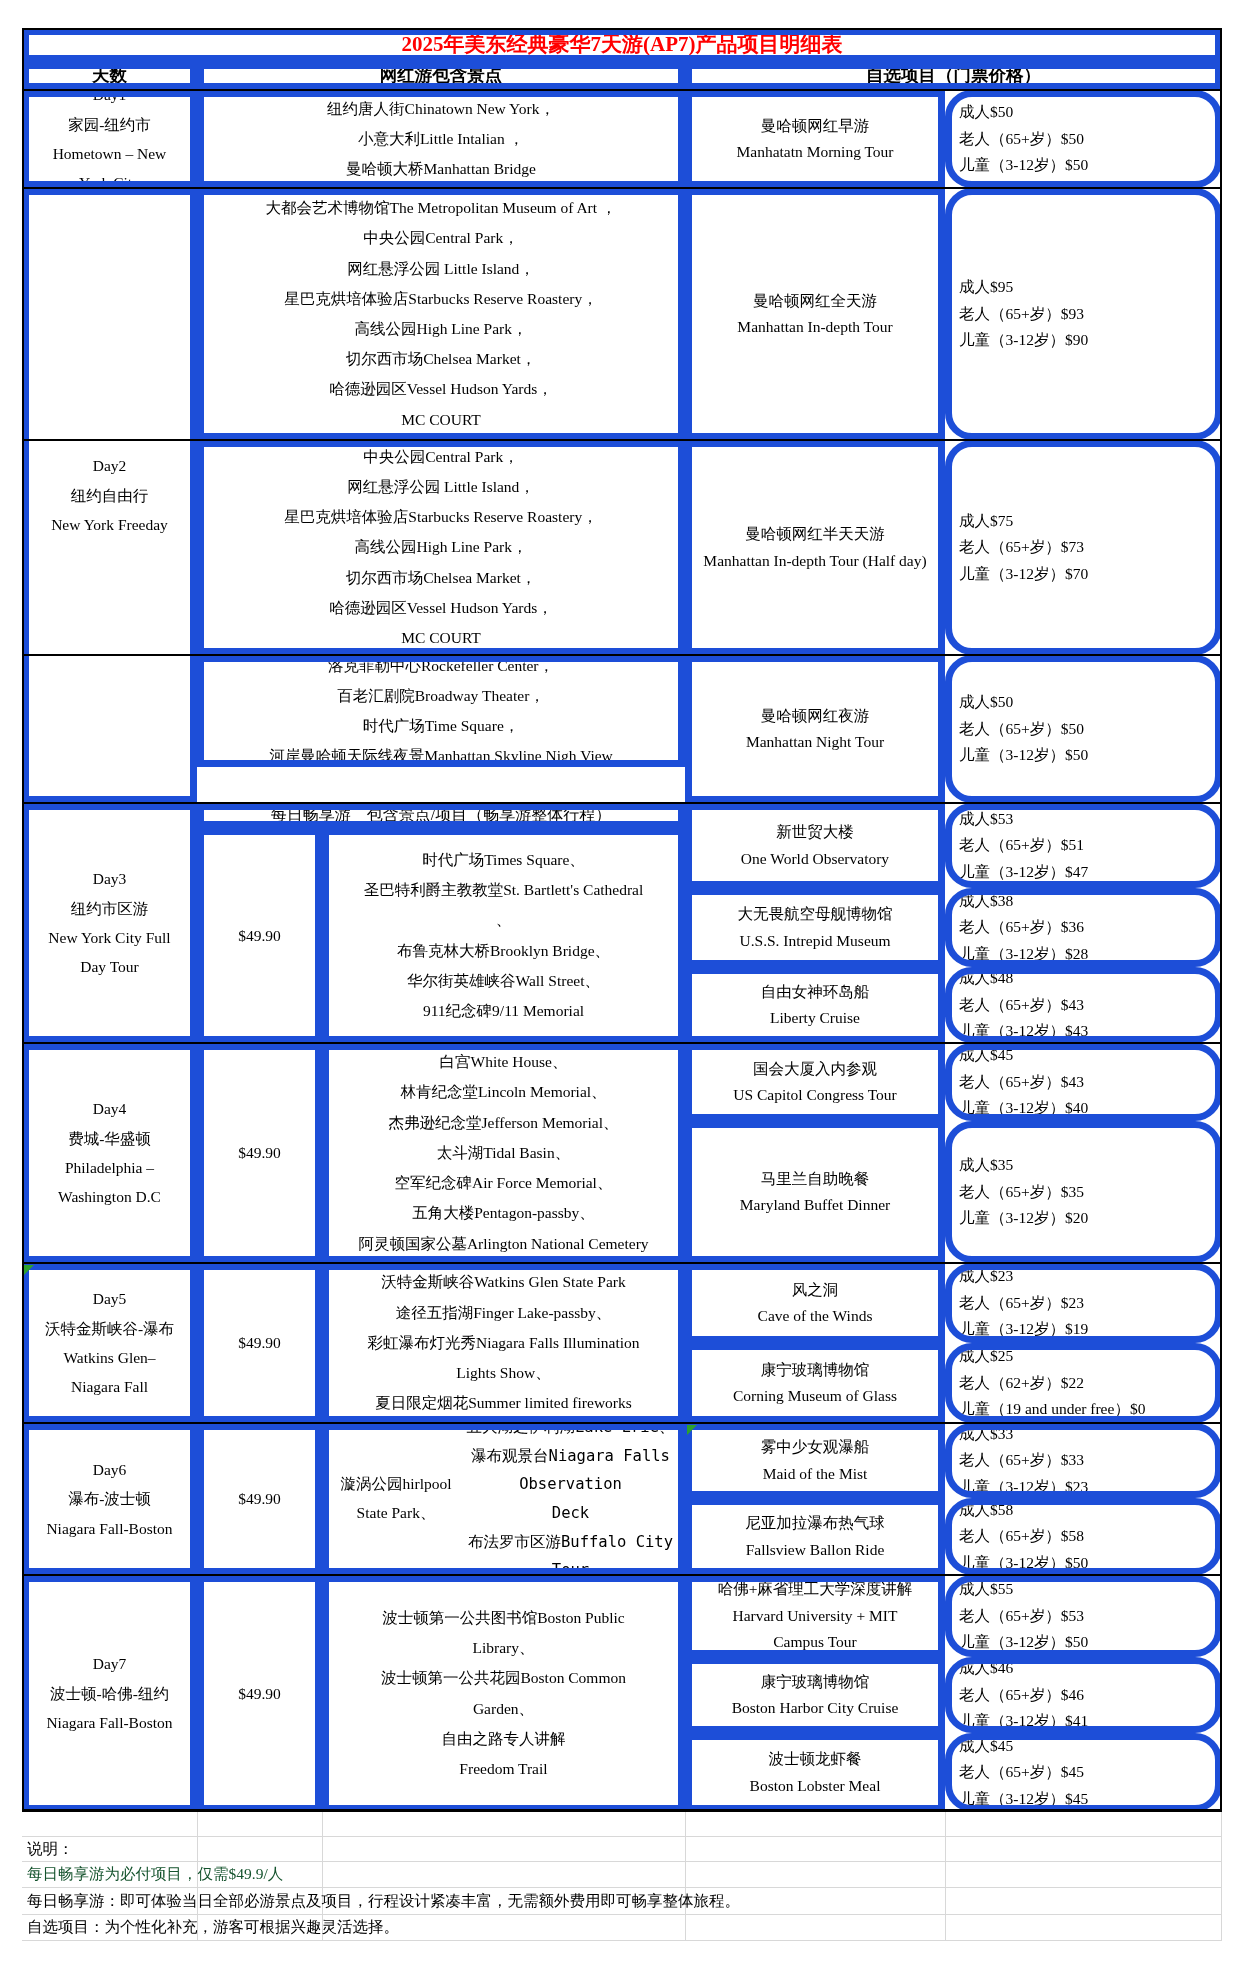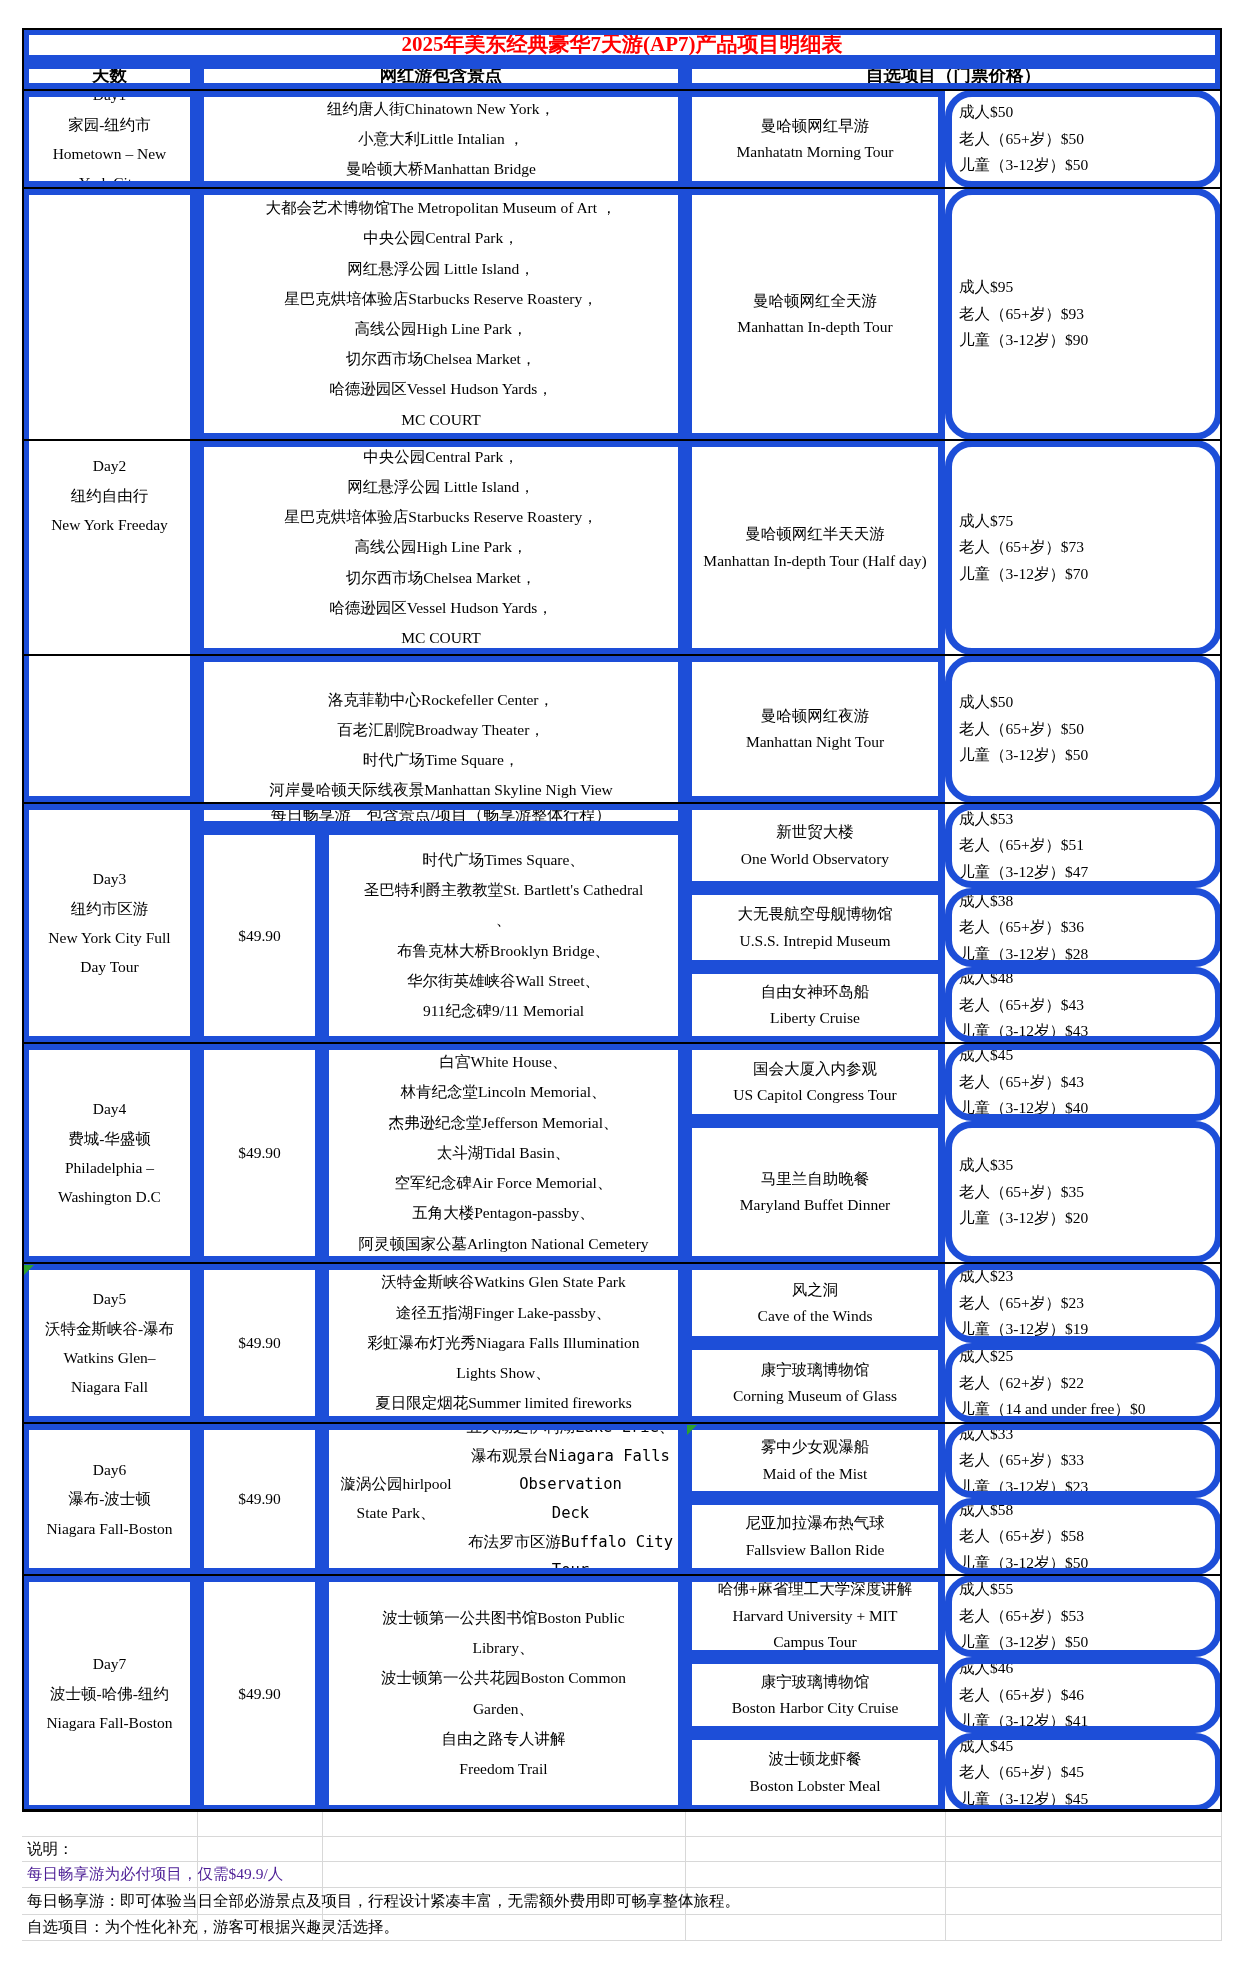--- a/index.html
+++ b/index.html
@@ -19,21 +19,21 @@
   .fee{font-size:15.5px;}
   .mono{font-family:"DejaVu Sans Mono","Liberation Mono",monospace;white-space:pre-line;}
   .hline{position:absolute;left:22px;width:1200px;height:2px;background:#000;z-index:4;}
   .frame{position:absolute;left:22px;top:28px;width:1200px;height:1784px;
          box-sizing:border-box;border:2px solid #000;z-index:5;pointer-events:none;}
   .corner{position:absolute;width:0;height:0;z-index:6;
           border-top:10px solid #2da12d;border-right:10px solid transparent;}
   .nrow{position:absolute;left:22px;width:1200px;box-sizing:border-box;
         border-bottom:1px solid #d8d8d8;display:flex;align-items:center;
         padding-left:5px;font-size:15.5px;white-space:pre;z-index:2;}
-  .nred{color:#4c1d95;}
+  .nred{color:#14532d;}
   .vfaint{position:absolute;top:1812px;height:129px;width:1px;background:#d8d8d8;z-index:1;}
 </style>
 </head>
 <body>
 
 <div id="page">
 
   <div class="cell title-cell" style="left:22px;top:28px;width:1200px;height:34px">2025年美东经典豪华7天游(AP7)产品项目明细表</div>
   <div class="cell hdr" style="left:22px;top:62px;width:175px;height:28px">天数</div>
   <div class="cell hdr" style="left:685px;top:62px;width:537px;height:28px">自选项目（门票价格）</div>
@@ -73,21 +73,21 @@
 星巴克烘培体验店Starbucks Reserve Roastery，
 高线公园High Line Park，
 切尔西市场Chelsea Market，
 哈德逊园区Vessel Hudson Yards，
 MC COURT</div>
   <div class="cell tour" style="left:685px;top:440px;width:260px;height:215px">曼哈顿网红半天天游
 Manhattan In-depth Tour (Half day)</div>
   <div class="cell price" style="left:945px;top:440px;width:277px;height:215px">成人$75
 老人（65+岁）$73
 儿童（3-12岁）$70</div>
-  <div class="cell attr" style="left:197px;top:655px;width:488px;height:180px">洛克菲勒中心Rockefeller Center，
+  <div class="cell attr" style="left:197px;top:655px;width:488px;height:112px">洛克菲勒中心Rockefeller Center，
 百老汇剧院Broadway Theater，
 时代广场Time Square，
 河岸曼哈顿天际线夜景Manhattan Skyline Nigh View</div>
   <div class="cell tour" style="left:685px;top:655px;width:260px;height:148px">曼哈顿网红夜游
 Manhattan Night Tour</div>
   <div class="cell price" style="left:945px;top:655px;width:277px;height:148px">成人$50
 老人（65+岁）$50
 儿童（3-12岁）$50</div>
 
   <div class="cell banner" style="left:197px;top:803px;width:488px;height:25px">每日畅享游　包含景点/项目（畅享游整体行程）</div>
@@ -155,21 +155,21 @@
 夏日限定烟花Summer limited fireworks</div>
   <div class="cell tour" style="left:685px;top:1263px;width:260px;height:80px">风之洞
 Cave of the Winds</div>
   <div class="cell price" style="left:945px;top:1263px;width:277px;height:80px">成人$23
 老人（65+岁）$23
 儿童（3-12岁）$19</div>
   <div class="cell tour" style="left:685px;top:1343px;width:260px;height:80px">康宁玻璃博物馆
 Corning Museum of Glass</div>
   <div class="cell price" style="left:945px;top:1343px;width:277px;height:80px">成人$25
 老人（62+岁）$22
-儿童（14 and under free）$0</div>
+儿童（19 and under free）$0</div>
 
   <div class="cell label" style="left:22px;top:1423px;width:175px;height:152px">Day6
 瀑布-波士顿
 Niagara Fall-Boston</div>
   <div class="cell fee" style="left:197px;top:1423px;width:125px;height:152px">$49.90</div>
   <div class="cell attr attr6" style="left:322px;top:1423px;width:363px;height:152px">
     <span>漩涡公园hirlpool State Park、</span>
     <span class="mono">五大湖之伊利湖Lake Erie、
 瀑布观景台Niagara Falls Observation
 Deck

